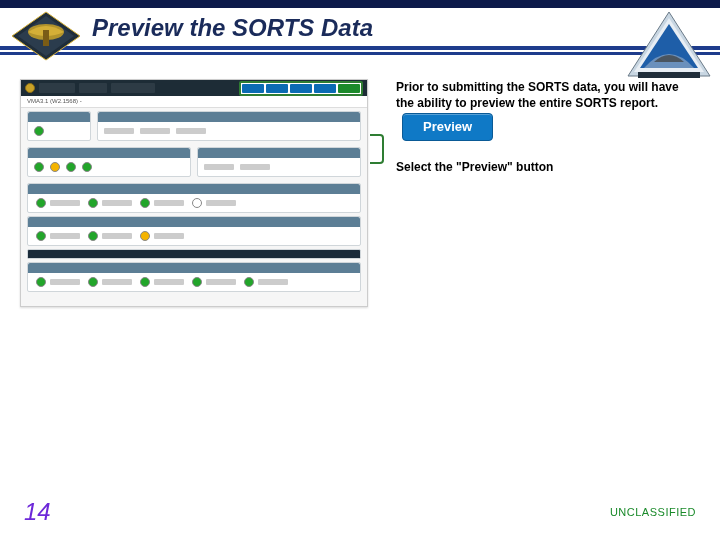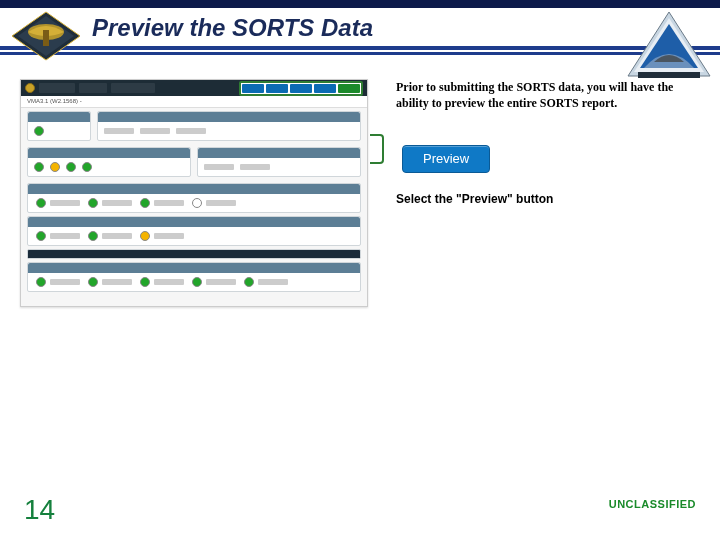--- a/index.html
+++ b/index.html
@@ -33,26 +33,26 @@
     .sm-card-head{height:10px;background:#5c7e95;border-radius:2px 2px 0 0;}
     .sm-card-body{height:18px;display:flex;align-items:center;gap:6px;padding:0 6px;}
     .dot{width:10px;height:10px;border-radius:50%;border:1px solid #888;}
     .dot.g{background:#22a52a;} .dot.y{background:#f4b400;} .dot.w{background:#fff;}
     .sm-wide{margin:3px 6px;border:1px solid #d0d6da;border-radius:2px;background:#fff;}
     .sm-wide .sm-card-head{background:#5c7e95;}
     .sm-cells{display:flex;gap:8px;padding:4px 8px;}
     .cell{display:flex;align-items:center;gap:4px;}
     .lbl{width:30px;height:6px;background:#ccc;border-radius:1px;}
     
-    .rc-text { font-weight: bold; margin-bottom: 32px; font-family: Liberation Serif, serif; }
-    .btn { display:inline-block; padding: 4px 20px; border-radius: 4px; background: #0f79c6; color:#fff; border:1px solid #0a5a96; font-size:13px; font-weight:normal; box-shadow: inset 0 1px 0 rgba(255,255,255,.3); margin: 2px 11px 12px 6px; }
+    .rc-text { font-weight: bold; margin-bottom: 0; }
+    .btn { display:inline-block; padding: 4px 20px; border-radius: 4px; background: #0f79c6; color:#fff; border:1px solid #0a5a96; font-size:13px; font-weight:bold; box-shadow: inset 0 1px 0 rgba(255,255,255,.3); margin: 2px 11px 12px 6px; }
     .caption { font-weight: bold; margin: 6px 0 16px 0; }
     
-    .footer { position: absolute; bottom: 14px; left: 24px; font-size: 28px; color: #15803d; }
-    .classif { position: absolute; bottom: 30px; right: 24px; font-size: 11px; color: #1a8a2a; font-weight: bold; letter-spacing: 0.5px; }
+    .footer { position: absolute; bottom: 14px; left: 24px; font-size: 24px; color: #6d28d9; font-style: italic; }
+    .classif { position: absolute; bottom: 22px; right: 24px; font-size: 11px; color: #1a8a2a; font-weight: normal; letter-spacing: 0.5px; }
     
     .bracket { position:absolute; left: 370px; top: 134px; width: 14px; height: 30px; border: 2px solid #2e7d32; border-left: none; border-radius: 0 4px 4px 0; }
   </style>
 </head>
 <body>
 
 <div class="top-bar"></div>
 
 <div class="header">
   <div class="logo">

